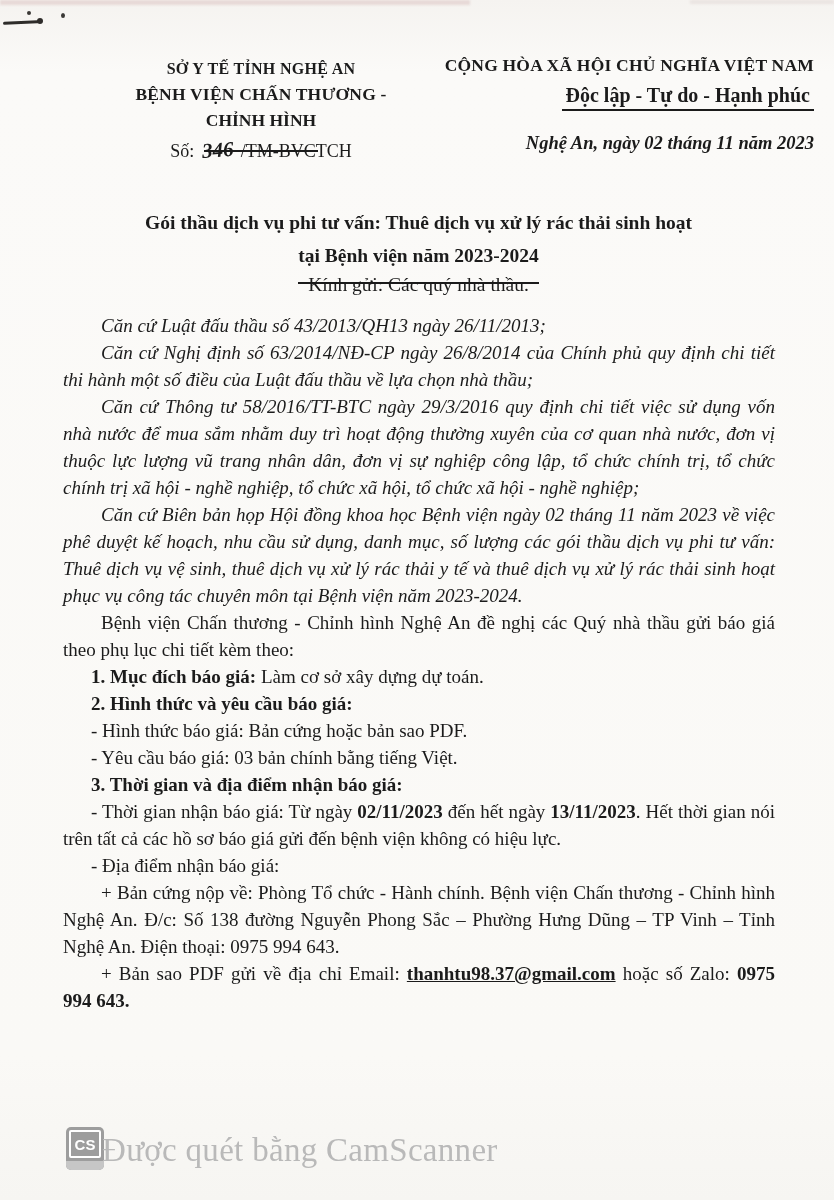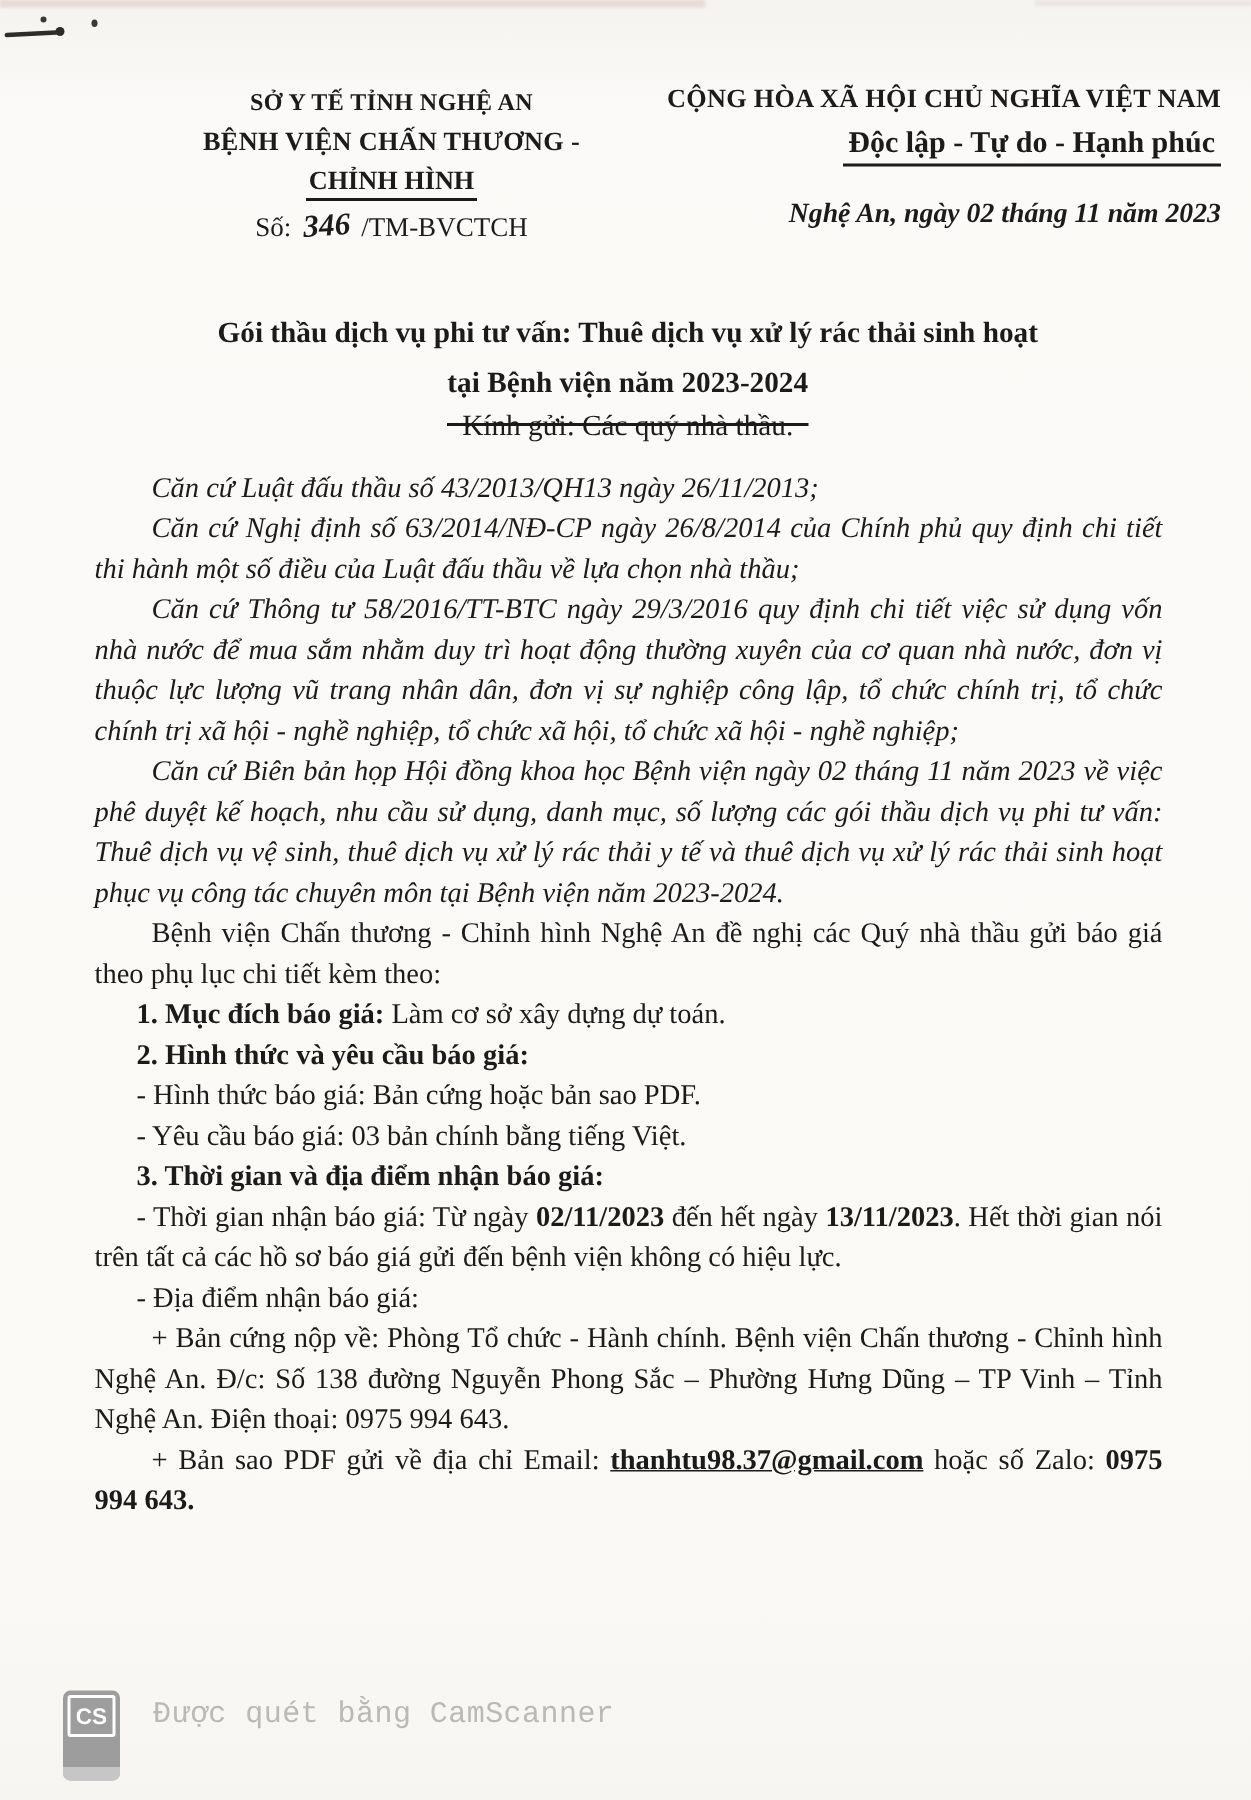--- a/index.html
+++ b/index.html
@@ -22,21 +22,21 @@
     background:#2e2c2a;border-radius:2px;transform:rotate(-3deg);}
   .ink-dot-a{position:absolute;left:37px;top:18px;width:6px;height:6px;background:#2e2c2a;border-radius:50%;}
   .ink-dot-b{position:absolute;left:27px;top:11px;width:4px;height:4px;background:#3a3836;border-radius:50%;}
   .ink-dot-c{position:absolute;left:61px;top:13px;width:4px;height:5px;background:#3a3836;border-radius:50%;}
 
   
   .hdr-left{position:absolute;left:96px;top:60px;width:330px;text-align:center;}
   .hdr-left .l1{font-size:16px;font-weight:bold;letter-spacing:.3px;}
   .hdr-left .l2{font-size:17.5px;font-weight:bold;margin-top:6px;letter-spacing:.2px;}
   .hdr-left .l3{font-size:17.5px;font-weight:bold;margin-top:5px;}
-  .hdr-left .l3 span{border-bottom:2px solid #1b1b1b;padding:0 2px 2px;}
+  .hdr-left .l3 span{border-bottom:2px solid #1b1b1b;padding:0 2px 20px;}
   .so-line{font-size:18px;margin-top:7px;}
   .so-number{font-weight:bold;font-style:italic;font-size:21px;
     display:inline-block;transform:rotate(-4deg);padding:0 3px;}
   .hdr-right{position:absolute;left:424px;top:55px;width:390px;text-align:right;}
   .hdr-right .l1{font-size:17.5px;font-weight:bold;letter-spacing:.2px;}
   .hdr-right .l2{font-size:20px;font-weight:bold;margin-top:8px;}
   .hdr-right .l2 span{border-bottom:2px solid #1b1b1b;padding:0 4px 3px;}
   .hdr-right .date{font-size:18.5px;font-style:italic;font-weight:600;margin-top:26px;}
 
   .doc-title{position:absolute;left:63px;top:172px;width:711px;text-align:center;
@@ -50,31 +50,31 @@
   .body{position:absolute;left:63px;top:312px;width:712px;
     font-size:19px;line-height:27px;text-align:justify;}
   .body p{margin:0;}
   .it{font-style:italic;}
   .b{font-weight:bold;}
   .ind38{text-indent:38px;}
   .ind28{text-indent:28px;}
   .email{font-weight:bold;text-decoration:underline;}
 
   
-  .cs-icon{position:absolute;left:42px;top:1127px;width:38px;height:60px;
+  .cs-icon{position:absolute;left:66px;top:1127px;width:38px;height:43px;
     background:#9d9d9d;border-radius:5px;}
   .cs-box{position:absolute;left:3px;top:3px;width:28px;height:24px;
     border:2px solid #ffffff;border-radius:2px;
     display:flex;align-items:center;justify-content:center;
     color:#ffffff;font-family:"Liberation Sans",sans-serif;font-weight:bold;font-size:15px;}
   .cs-strip{position:absolute;left:0;bottom:0;width:38px;height:9px;
     background:#c6c6c6;border-radius:0 0 5px 5px;}
   .footer-caption{position:absolute;left:102px;top:1132px;
-    font-family:Liberation Mono, monospace;
-    font-size:20px;color:#b9b9b9;letter-spacing:.3px;}
+    font-family:Liberation Serif, serif;
+    font-size:33px;color:#b9b9b9;letter-spacing:.3px;}
 </style>
 </head>
 <body>
 
 <div class="page">
 
   <div class="top-smudge"></div>
   <div class="top-smudge2"></div>
   <div class="ink-dash"></div>
   <div class="ink-dot-a"></div>

